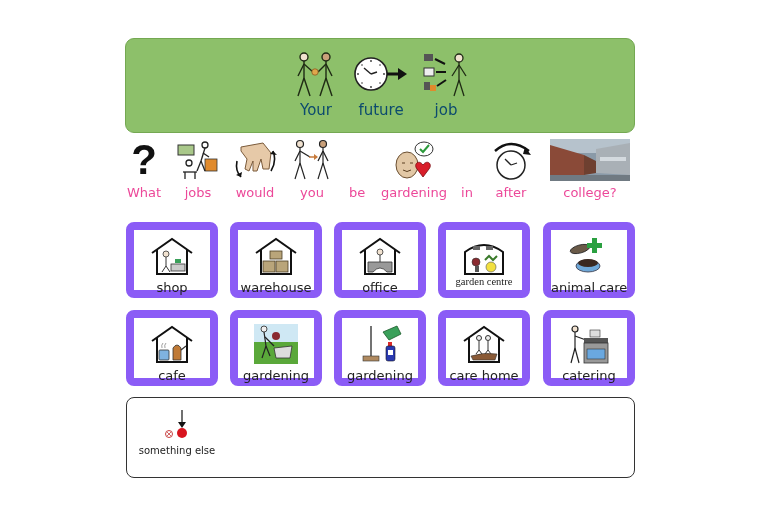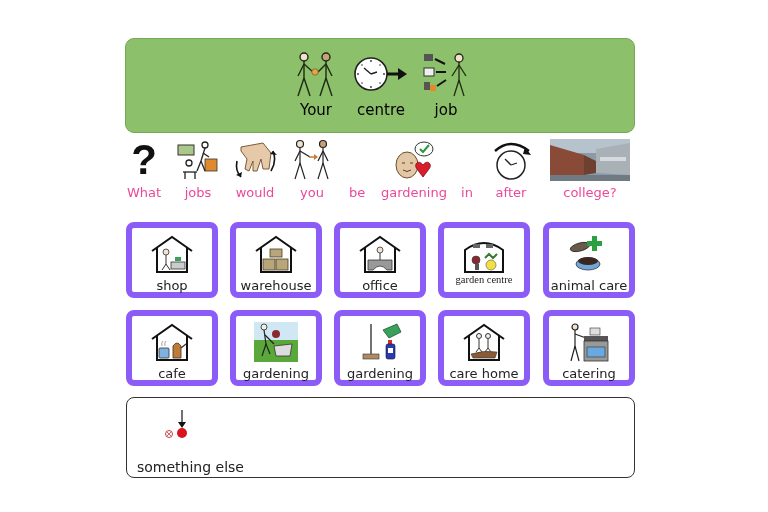--- a/index.html
+++ b/index.html
@@ -5,42 +5,42 @@
   * { box-sizing: border-box; margin: 0; padding: 0; }
   html, body { width: 768px; height: 512px; background: #ffffff; overflow: hidden; }
   body { position: relative; font-family: "DejaVu Sans", "Liberation Sans", sans-serif; color: #222; }
 
   .header {
     position: absolute; left: 125px; top: 38px; width: 510px; height: 95px;
     background: #8dc06a; border: 1.5px solid #74a852; border-radius: 9px;
   }
   .hword { position: absolute; top: 10px; width: 70px; text-align: center; }
   .hword .sym { height: 50px; display: flex; align-items: center; justify-content: center; }
-  .hword .lbl { font-size: 15px; color: #000000; margin-top: 2px; }
+  .hword .lbl { font-size: 15px; color: #0c4a6e; margin-top: 2px; }
 
   .qrow { position: absolute; left: 120px; top: 138px; width: 520px; height: 70px; }
   .qword { position: absolute; top: 0; text-align: center; }
   .qword .sym { height: 44px; display: flex; align-items: center; justify-content: center; }
   .qword .lbl { font-size: 13px; color: #ec4899; margin-top: 3px; white-space: nowrap; }
 
   .card {
     position: absolute; width: 92px; height: 76px;
-    border: 6px solid #8b5cf6; border-radius: 8px; background: #fff;
+    border: 8px solid #8b5cf6; border-radius: 8px; background: #fff;
     text-align: center; cursor: pointer;
   }
   .card .sym { height: 46px; display: flex; align-items: flex-end; justify-content: center; padding-top: 6px; }
   .card .lbl { font-size: 13px; color: #222; margin-top: 4px; white-space: nowrap; }
   .card .lbl.small { font-size: 10.5px; margin-top: 0; font-family: Liberation Serif, serif; }
 
   .else-box {
     position: absolute; left: 126px; top: 397px; width: 509px; height: 81px;
     border: 1.5px solid #333; border-radius: 8px; background: #fff;
   }
   .else-item { position: absolute; left: 10px; top: 12px; width: 80px; text-align: center; cursor: pointer; }
-  .else-item .lbl { font-size: 14px; color: #222; margin-top: 15px; white-space: nowrap; text-align: right; }
+  .else-item .lbl { font-size: 10px; color: #222; margin-top: 1px; white-space: nowrap; }
 </style>
 </head>
 <body>
 
 <div class="header">
   <div class="hword" style="left:155px">
     <div class="sym">
       <svg width="50" height="48" viewBox="0 0 50 48">
         <g stroke="#1f2a14" stroke-width="1.4" fill="none">
           <circle cx="13" cy="7" r="4" fill="#f1e2d0"></circle>
@@ -74,21 +74,21 @@
             <circle cx="9" cy="11" r="0.8"></circle>
             <circle cx="27" cy="29" r="0.8"></circle>
             <circle cx="9" cy="29" r="0.8"></circle>
         </g>
         <line x1="18" y1="20" x2="11" y2="14" stroke="#222" stroke-width="1.4"></line>
         <line x1="18" y1="20" x2="24" y2="18" stroke="#222" stroke-width="1.4"></line>
         <line x1="34" y1="20" x2="46" y2="20" stroke="#111" stroke-width="3"></line>
         <polygon points="45,14 54,20 45,26" fill="#111"></polygon>
       </svg>
     </div>
-    <div class="lbl">centre</div>
+    <div class="lbl">future</div>
   </div>
   <div class="hword" style="left:285px">
     <div class="sym">
       <svg width="50" height="48" viewBox="0 0 50 48">
         <rect x="3" y="4" width="9" height="7" fill="#555"></rect>
         <rect x="3" y="18" width="10" height="8" fill="#eee" stroke="#333" stroke-width="1"></rect>
         <rect x="3" y="32" width="6" height="8" fill="#555"></rect>
           <rect x="9" y="35" width="6" height="6" fill="#e08a2c"></rect>
         <g stroke="#111" stroke-width="2">
             <line x1="14" y1="9" x2="24" y2="14"></line>

